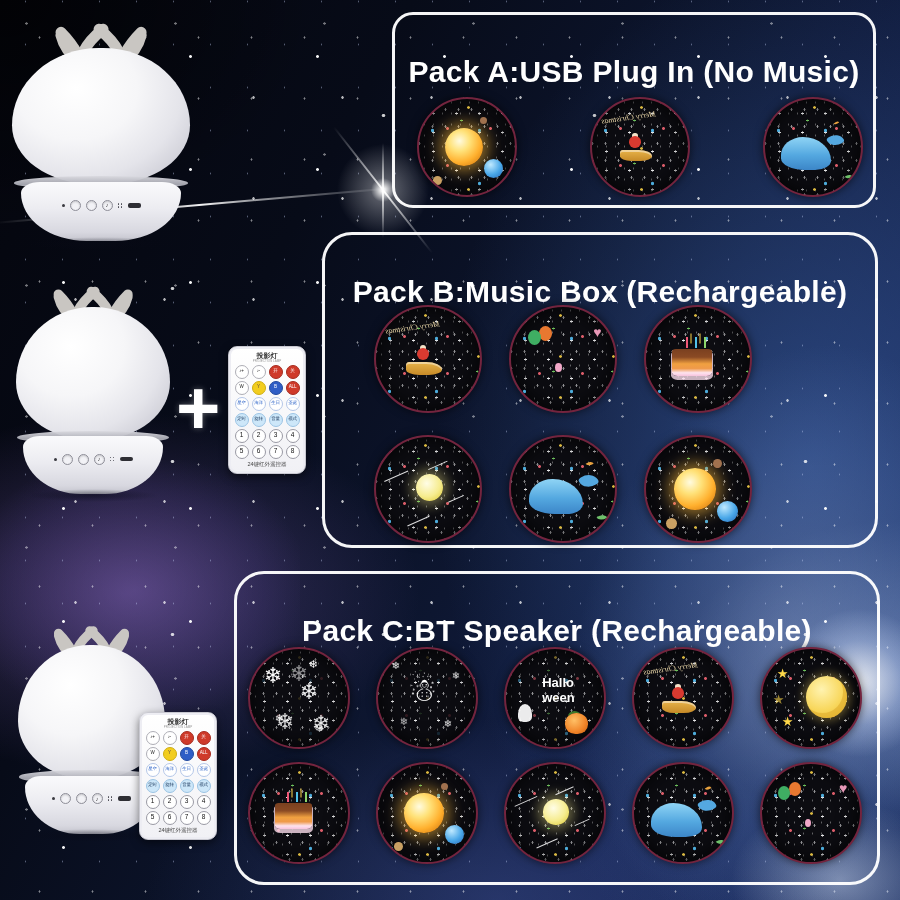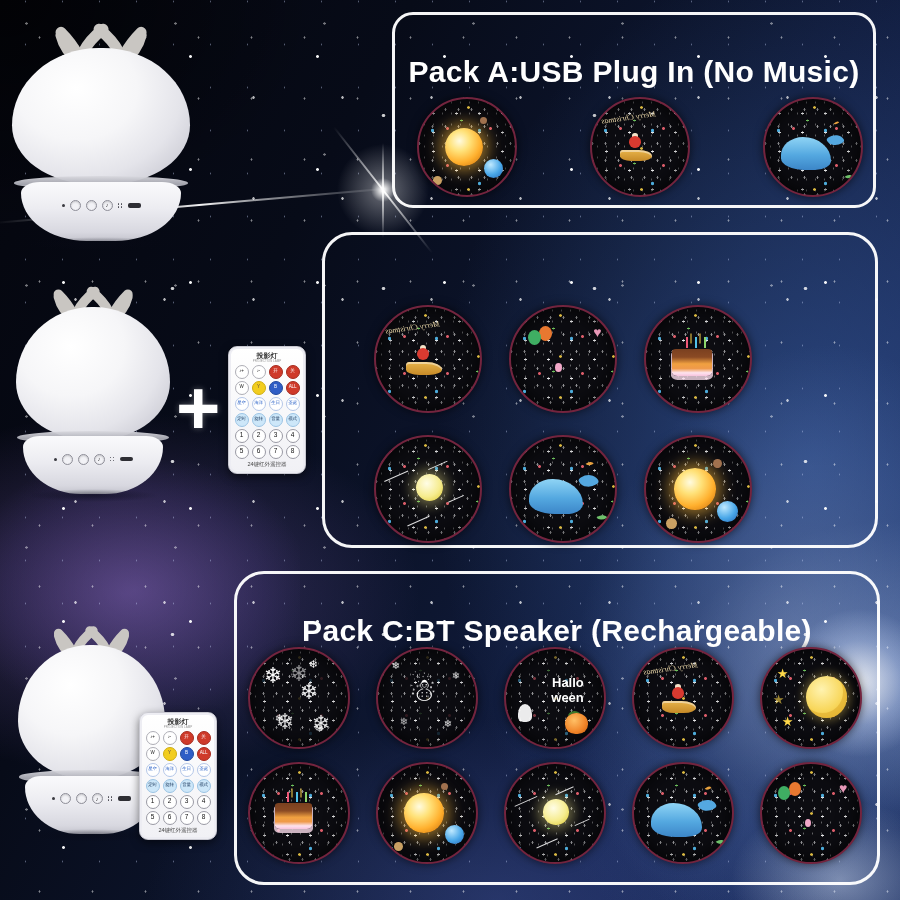--- a/index.html
+++ b/index.html
@@ -112,21 +112,21 @@
   .disc.snowman .motif::before{content:"☃";left:31%;top:26%;font-size:32px;color:#fff;}
   .disc.snowman .motif::after{content:"❄";left:14%;top:12%;font-size:10px;color:rgba(255,255,255,.9);
     text-shadow:52px 58px 0 rgba(255,255,255,.85),60px 10px 0 rgba(255,255,255,.75),8px 56px 0 rgba(255,255,255,.7);}
 
   .disc.halloween .motif::before{width:24%;height:22%;right:16%;bottom:13%;
     border-radius:50% 50% 45% 45%;
     background:radial-gradient(circle at 40% 35%,#ffc066,#f08428 60%,#c85f10);
     box-shadow:-2px -7px 0 -5px #3f7a2a;}
   .disc.halloween .motif::after{width:15%;height:18%;left:12%;bottom:26%;background:rgba(255,255,255,.92);
     border-radius:50% 50% 40% 40%/60% 60% 30% 30%;}
-  .disc.halloween .disc-text{top:27%;left:16px;right:0;margin:0 auto;width:3.2em;text-align:right;
+  .disc.halloween .disc-text{top:27%;left:16px;right:0;margin:0 auto;width:3.2em;text-align:left;
     font-size:13px;font-weight:bold;color:#fff;}
 
   .disc.merry-christmas .motif::before{width:34%;height:12%;left:29%;top:53%;
     background:linear-gradient(#e8b44a,#c68a28);border-radius:12% 60% 50% 50%/40% 80% 60% 60%;
     box-shadow:inset 0 2px 0 rgba(255,255,255,.45);}
   .disc.merry-christmas .motif::after{width:12%;height:12%;left:39%;top:39%;border-radius:50%;
     background:#d93a30;box-shadow:0 -6px 0 -3px #f3e2c8;}
   .disc.merry-christmas .disc-text{top:15%;left:9%;transform:scaleX(-1) rotate(8deg);
     font-style:italic;font-size:8px;color:#e9d6a8;font-family:"Liberation Serif",serif;white-space:nowrap;}
 
@@ -423,20 +423,21 @@
         </div>
 
         <div class="disc ocean-whale">
           <span class="motif"></span>
           <span class="disc-text"></span>
         </div>
       </div>
   </section>
 
   <section class="pack pack-b">
+    <h2 class="pack-title">Pack B:Music Box (Rechargeable)</h2>
     <div class="discs">
 
         <div class="disc merry-christmas">
           <span class="motif"></span>
           <span class="disc-text">Merry Christmas</span>
         </div>
 
         <div class="disc love-couple">
           <span class="motif"></span>
           <span class="disc-text"></span>

